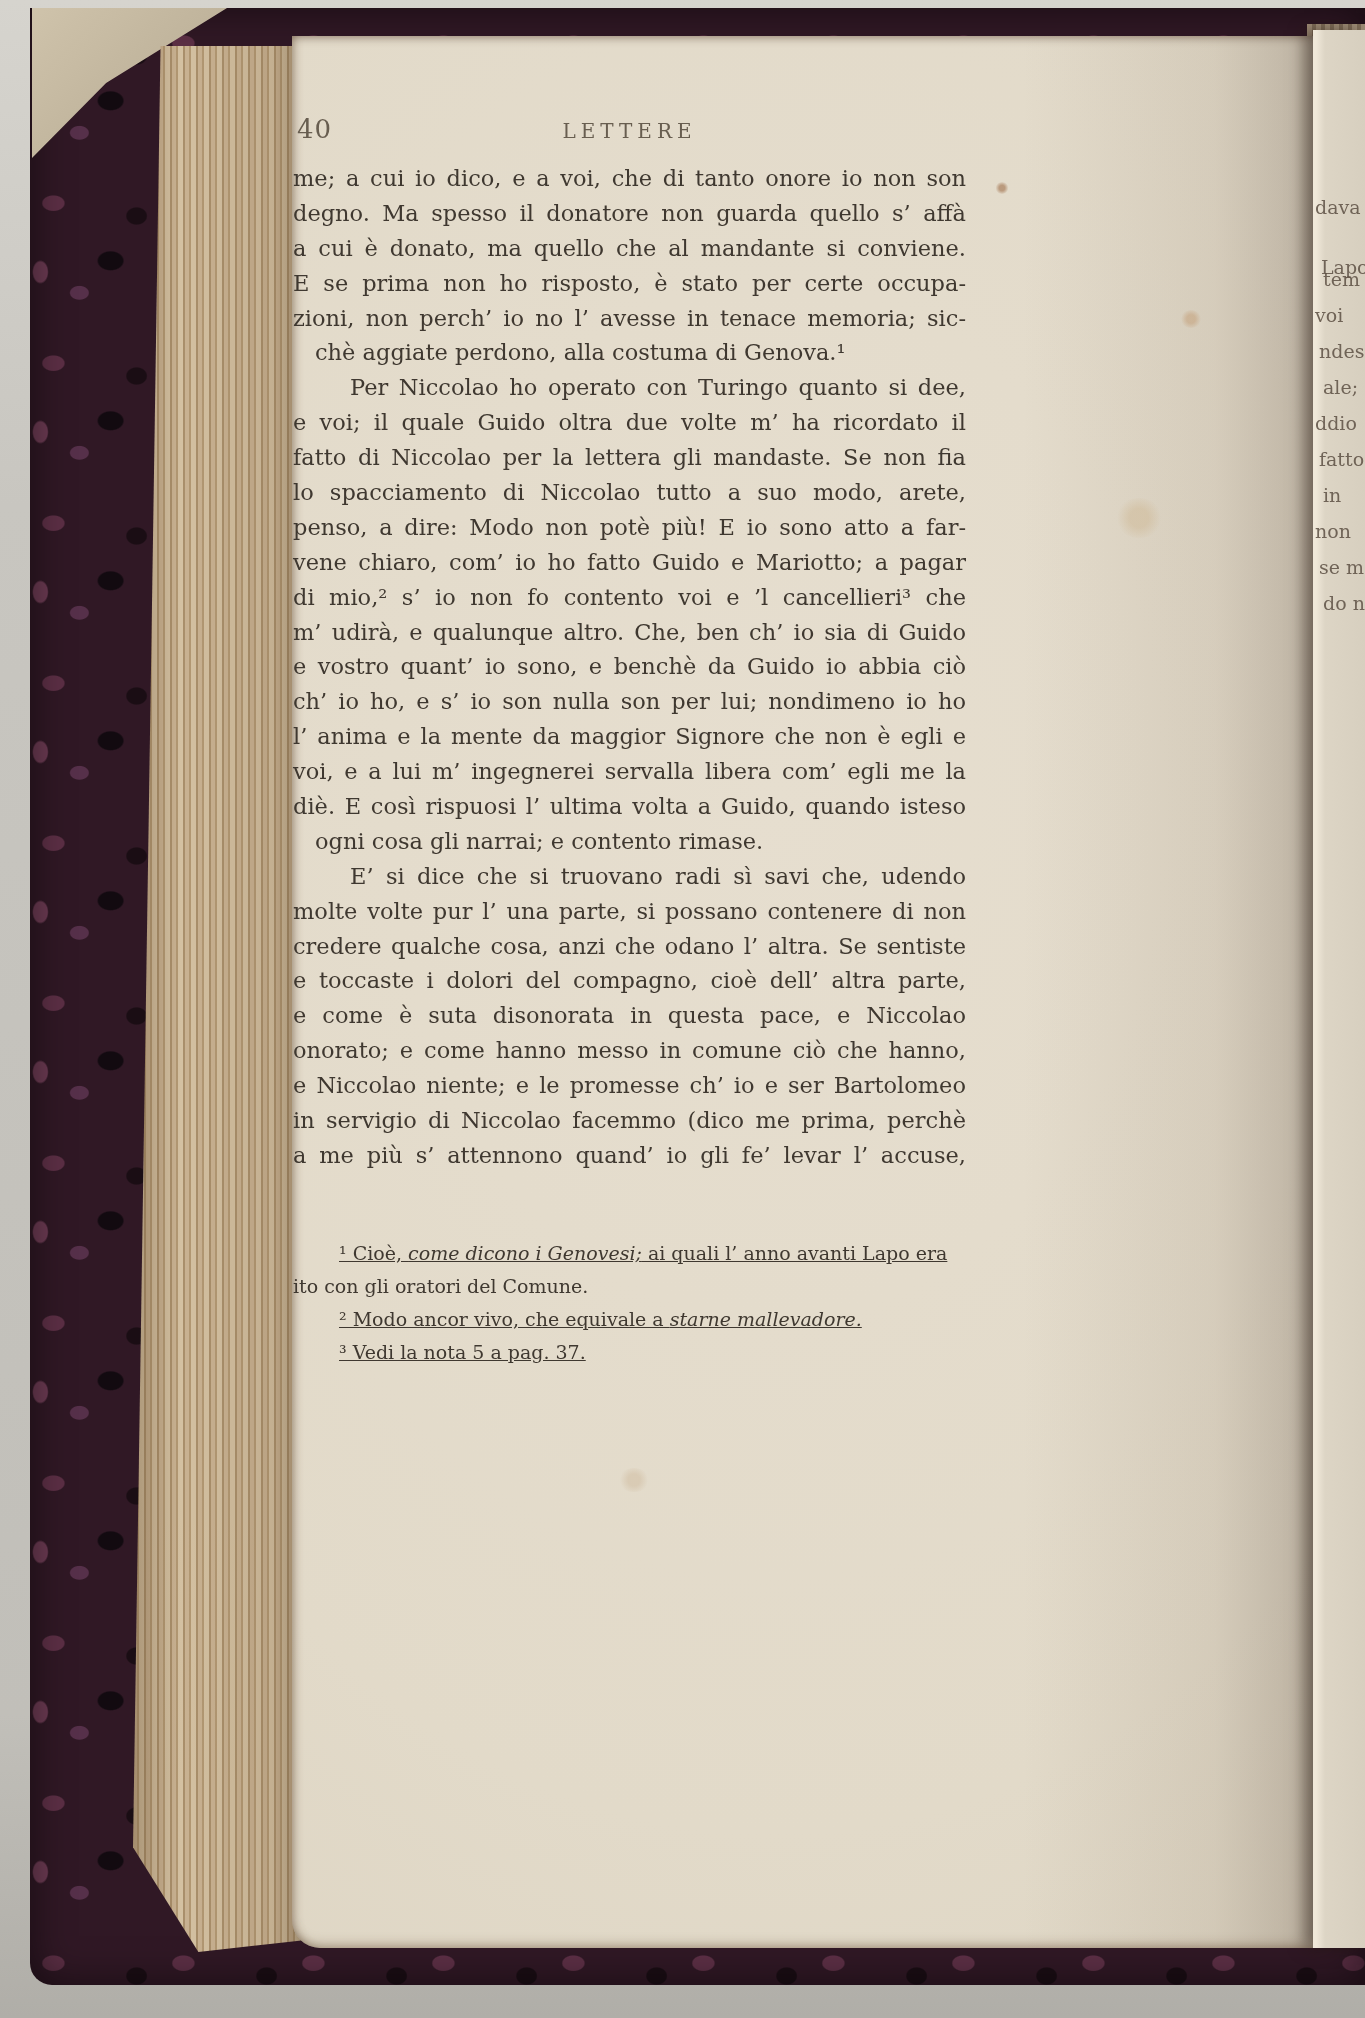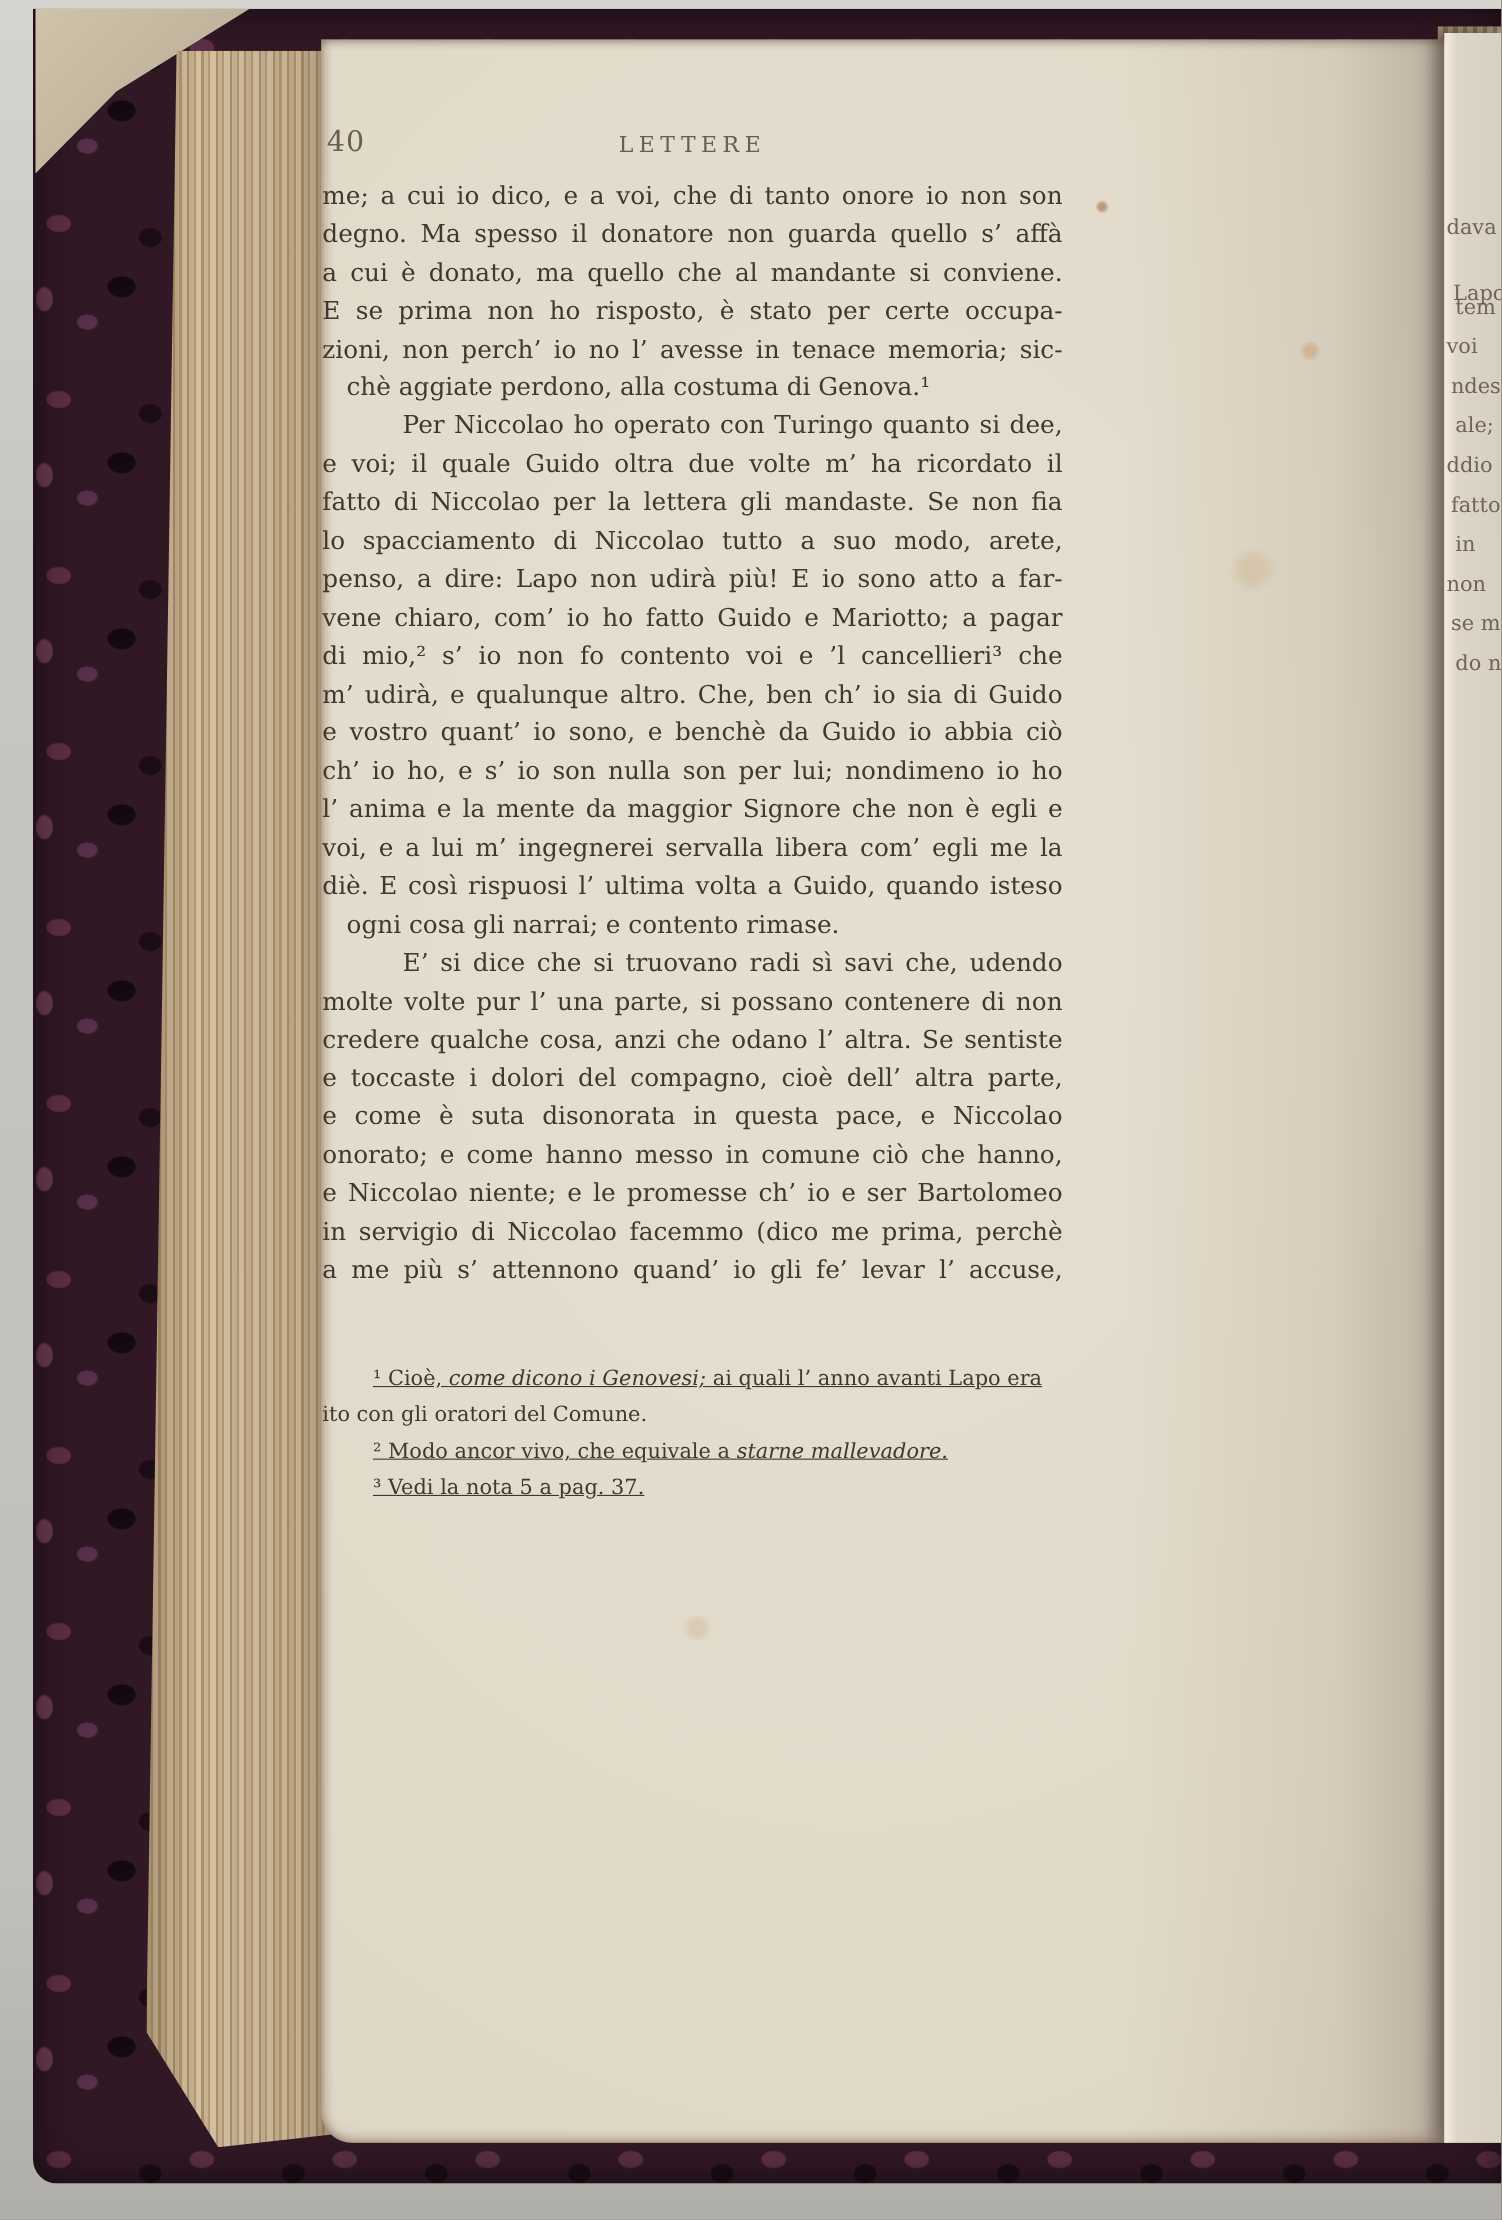--- a/index.html
+++ b/index.html
@@ -66,21 +66,21 @@
   }
   .running-header {
     position:absolute; left:293px; top:119px; width:673px; text-align:center;
     font-size:20px; letter-spacing:5px; color:var(--header-ink,#685e50);
   }
   .body-text {
     position:absolute; left:293px; top:161px; width:673px;
     font-size:22.5px; color:var(--ink,#3f3830);
   }
   .line { height:34.9px; line-height:34.9px; text-align:justify; text-align-last:justify; }
-  .line.indent { padding-left:73px; }
+  .line.indent { padding-left:57px; }
   .line.ragged { text-align-last:left;margin-left:22px; }
   .footnotes {
     position:absolute; left:293px; top:1237px; width:673px;
     font-size:19px; color:var(--ink,#3f3830);
   }
   .fn-line { min-height:33px; line-height:33px; }
   .fn-line.indent { padding-left:46px;text-decoration:underline; }
   .fn-line .it { font-style:italic; }
   
   .stain { position:absolute; border-radius:50%; pointer-events:none; }
@@ -112,21 +112,21 @@
       <div class="line">me; a cui io dico, e a voi, che di tanto onore io non son</div>
       <div class="line">degno. Ma spesso il donatore non guarda quello s’ affà</div>
       <div class="line">a cui è donato, ma quello che al mandante si conviene.</div>
       <div class="line">E se prima non ho risposto, è stato per certe occupa-</div>
       <div class="line">zioni, non perch’ io no l’ avesse in tenace memoria; sic-</div>
       <div class="line ragged">chè aggiate perdono, alla costuma di Genova.¹</div>
       <div class="line indent">Per Niccolao ho operato con Turingo quanto si dee,</div>
       <div class="line">e voi; il quale Guido oltra due volte m’ ha ricordato il</div>
       <div class="line">fatto di Niccolao per la lettera gli mandaste. Se non fia</div>
       <div class="line">lo spacciamento di Niccolao tutto a suo modo, arete,</div>
-      <div class="line">penso, a dire: Lapo non udirà più! E io sono atto a far-</div>
+      <div class="line">penso, a dire: Modo non potè più! E io sono atto a far-</div>
       <div class="line">vene chiaro, com’ io ho fatto Guido e Mariotto; a pagar</div>
       <div class="line">di mio,² s’ io non fo contento voi e ’l cancellieri³ che</div>
       <div class="line">m’ udirà, e qualunque altro. Che, ben ch’ io sia di Guido</div>
       <div class="line">e vostro quant’ io sono, e benchè da Guido io abbia ciò</div>
       <div class="line">ch’ io ho, e s’ io son nulla son per lui; nondimeno io ho</div>
       <div class="line">l’ anima e la mente da maggior Signore che non è egli e</div>
       <div class="line">voi, e a lui m’ ingegnerei servalla libera com’ egli me la</div>
       <div class="line">diè. E così rispuosi l’ ultima volta a Guido, quando isteso</div>
       <div class="line ragged">ogni cosa gli narrai; e contento rimase.</div>
       <div class="line indent">E’ si dice che si truovano radi sì savi che, udendo</div>

